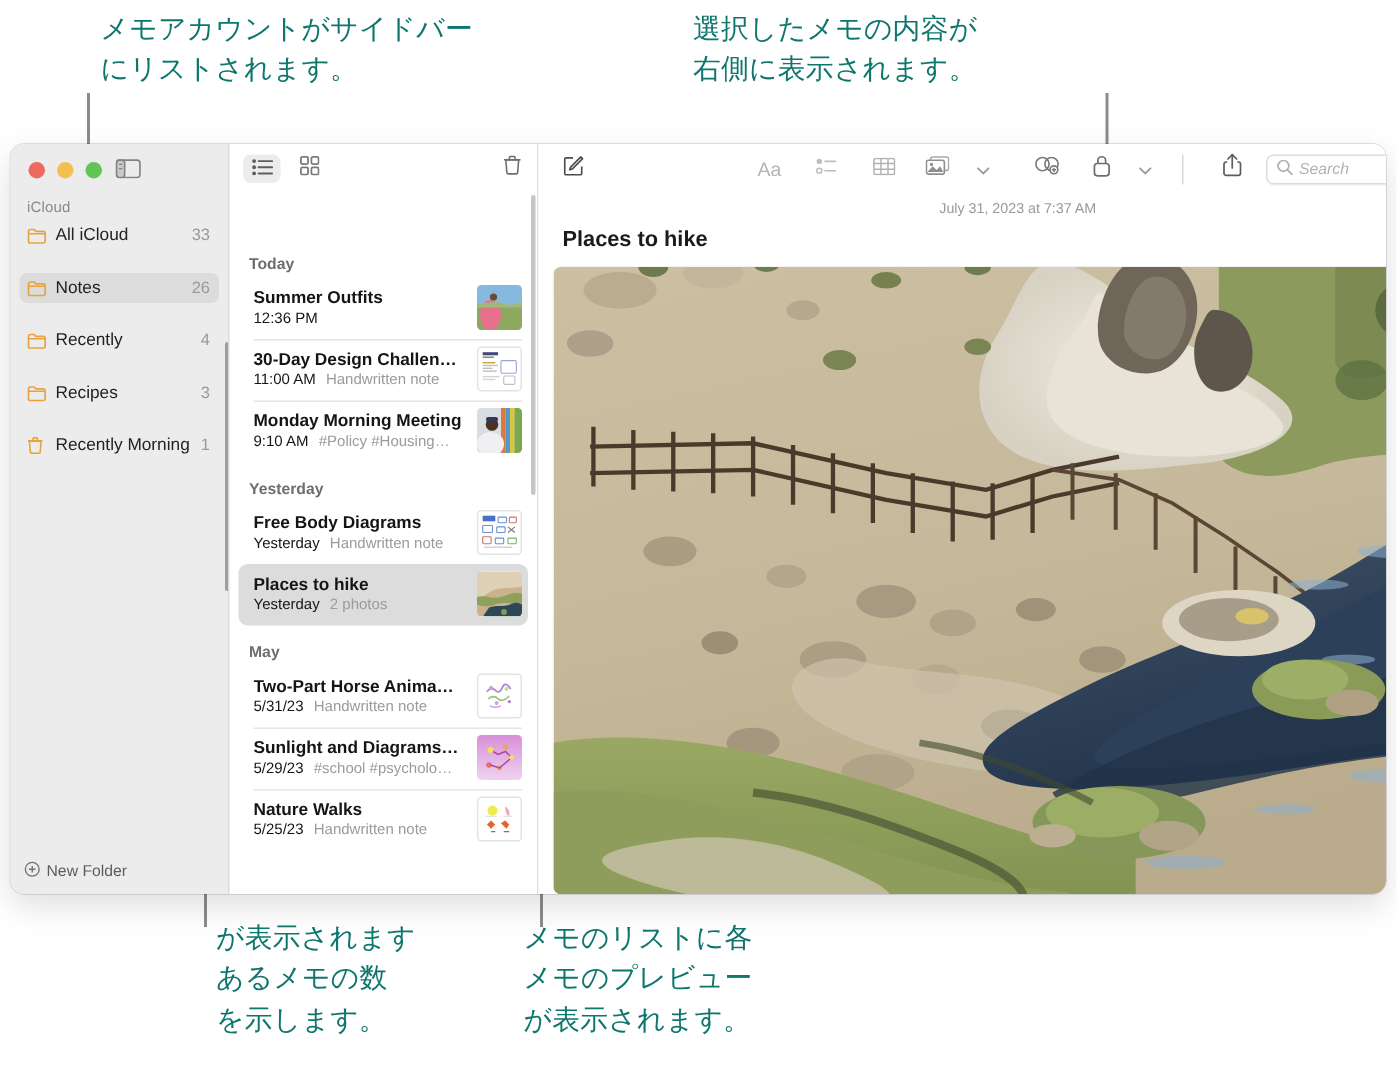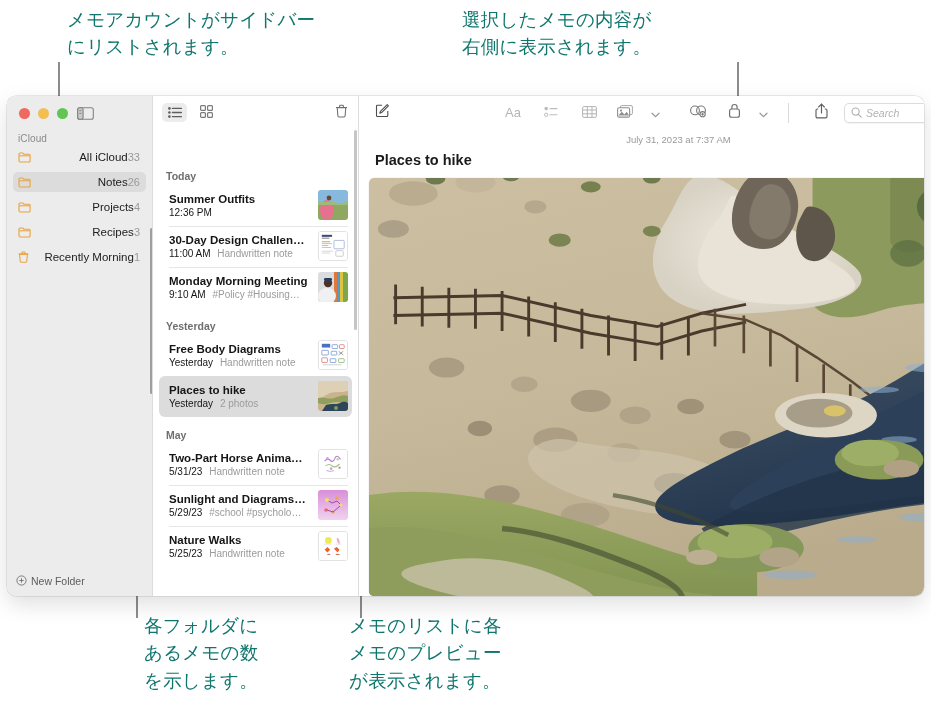--- a/index.html
+++ b/index.html
@@ -61,22 +61,21 @@
     font-size: 10px; color: #8a8a8a;
     padding: 4px 0 3px 11px;
     letter-spacing: .1px;
   }
   .sb-list { padding: 0 6px; }
   .sb-row {
     display: flex; align-items: center;
     height: 20px;
     border-radius: 5px;
     padding: 0 6px 0 5px;
-    margin-bottom: 5px;
-    text-align: right;
+    margin-bottom: 15px;
   }
   .sb-row.selected { background: #dcdcdc; }
   .sb-ico { width: 15px; flex: 0 0 15px; display: flex; align-items: center; }
   .sb-label {
     flex: 1 1 auto;
     font-size: 11.5px; color: #222;
     margin-left: 4px;
     white-space: nowrap; overflow: hidden;
   }
   .sb-count { font-size: 11px; color: #9a9a9a; }
@@ -219,21 +218,21 @@
   }
 </style>
 </head>
 <body>
 <div id="root">
 
 <div class="anno" style="left:67px; top:6px;">メモアカウントがサイドバー
 にリストされます。</div>
 <div class="anno" style="left:462px; top:6px;">選択したメモの内容が
 右側に表示されます。</div>
-<div class="anno" style="left:144px; top:612px;">各フォルダに
+<div class="anno" style="left:144px; top:612px;">が表示されます
 あるメモの数
 を示します。</div>
 <div class="anno" style="left:349px; top:612px;">メモのリストに各
 メモのプレビュー
 が表示されます。</div>
 
 <div class="leader" style="left:58px; top:62px; width:2px; height:74px; background:#8c8c8c;"></div>
 <div class="leader" style="left:12px; top:134px; width:48px; height:2px; background:#8c8c8c;"></div>
 
 <div class="leader" style="left:737px; top:62px; width:2px; height:72px; background:#8c8c8c;"></div>
@@ -278,21 +277,21 @@
         <span class="sb-count">26</span>
       </div>
 
       <div class="sb-row">
         <span class="sb-ico">
           <svg width="13" height="11" viewBox="0 0 13 11">
                 <path d="M1 2.2a1.2 1.2 0 0 1 1.2-1.2h2.6l1.1 1.2h5a1.2 1.2 0 0 1 1.2 1.2v5.4A1.2 1.2 0 0 1 10.9 10H2.2A1.2 1.2 0 0 1 1 8.8z" fill="none" stroke="#E9A23B" stroke-width="1.1"></path>
                 <path d="M1.2 3.8h10.6" stroke="#E9A23B" stroke-width="1"></path>
               </svg>
         </span>
-        <span class="sb-label">Projects</span>
+        <span class="sb-label">Recently</span>
         <span class="sb-count">4</span>
       </div>
 
       <div class="sb-row">
         <span class="sb-ico">
           <svg width="13" height="11" viewBox="0 0 13 11">
                 <path d="M1 2.2a1.2 1.2 0 0 1 1.2-1.2h2.6l1.1 1.2h5a1.2 1.2 0 0 1 1.2 1.2v5.4A1.2 1.2 0 0 1 10.9 10H2.2A1.2 1.2 0 0 1 1 8.8z" fill="none" stroke="#E9A23B" stroke-width="1.1"></path>
                 <path d="M1.2 3.8h10.6" stroke="#E9A23B" stroke-width="1"></path>
               </svg>
         </span>

